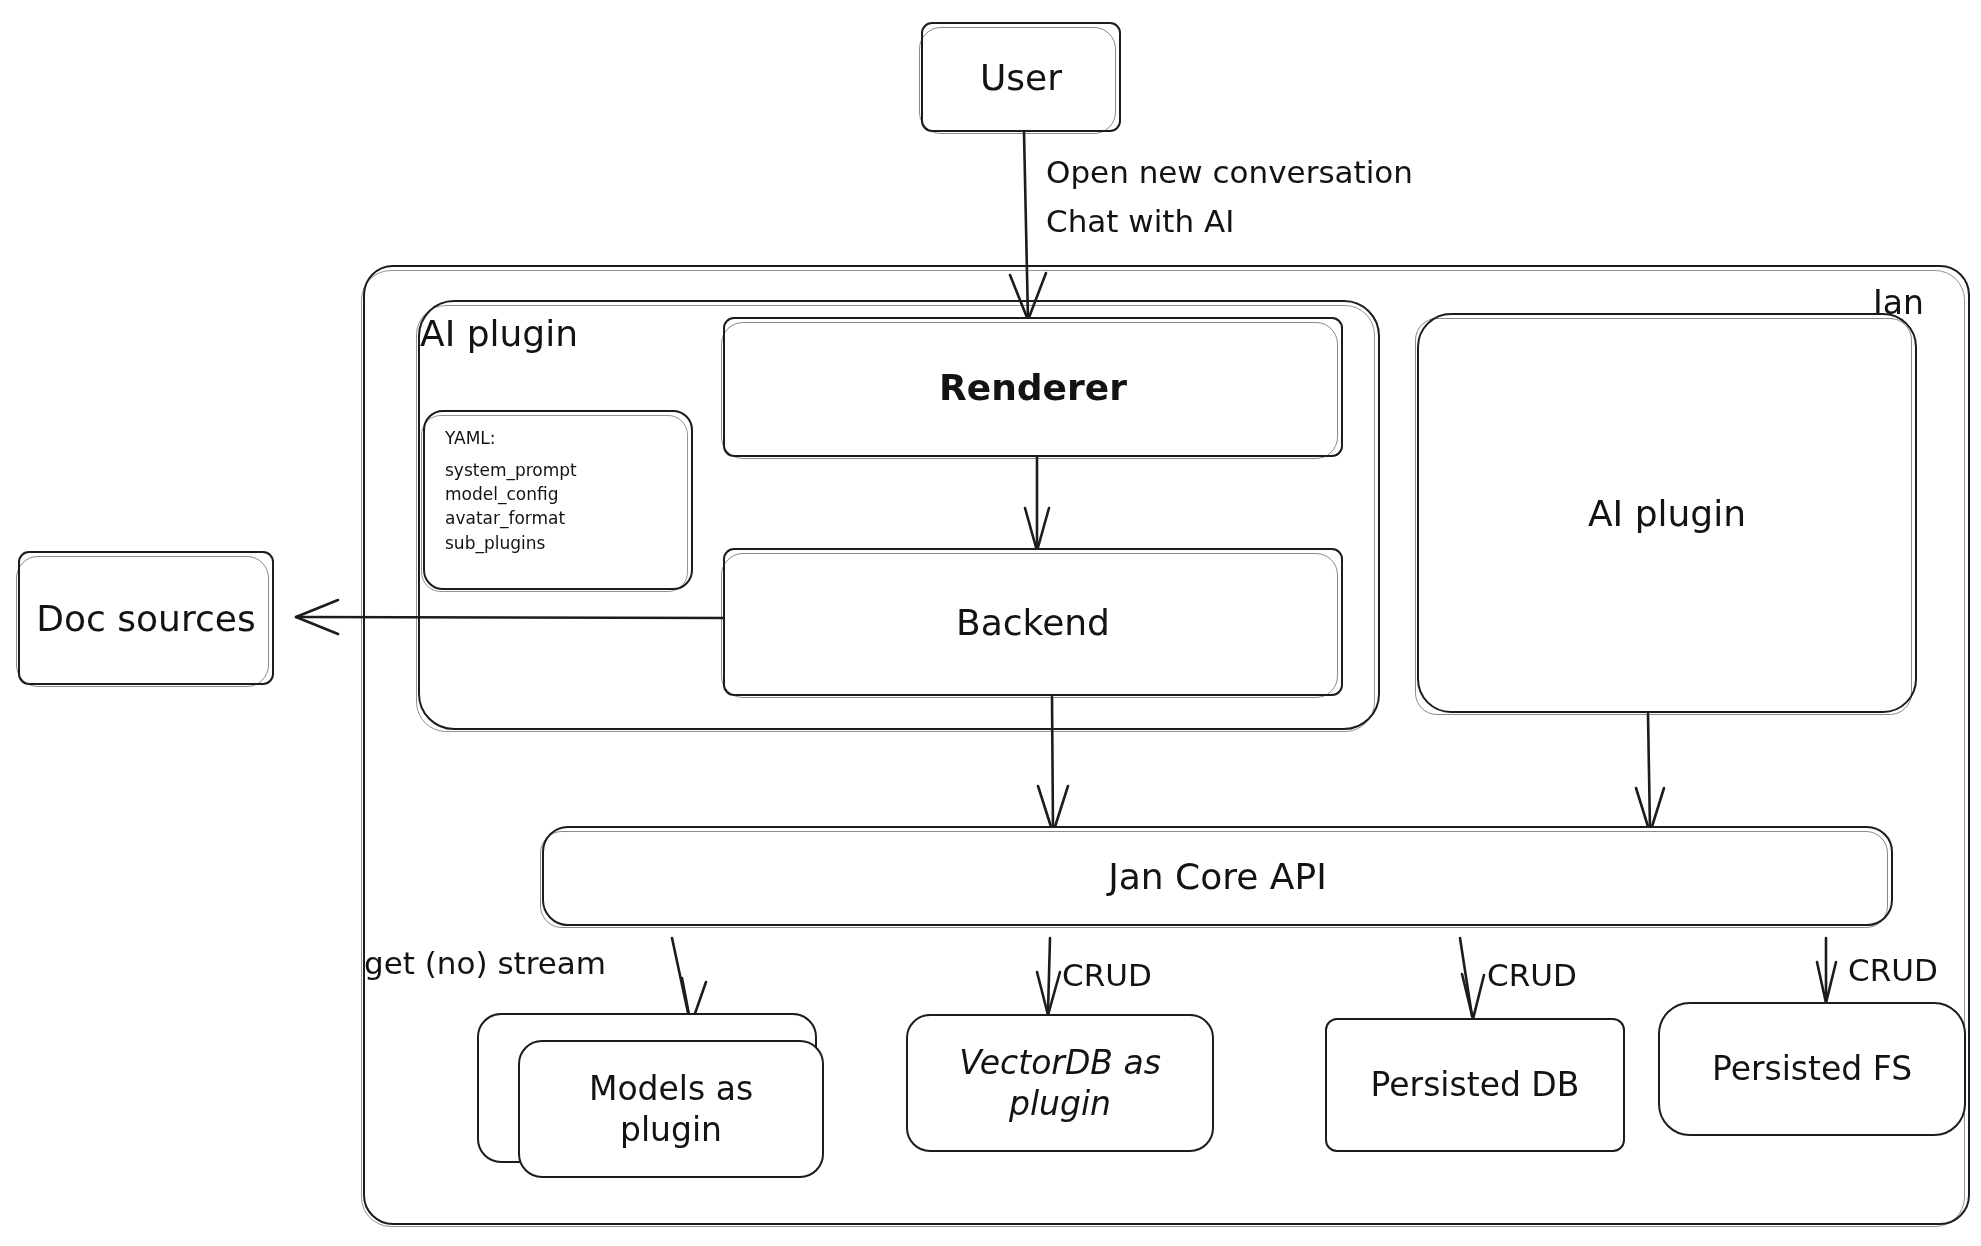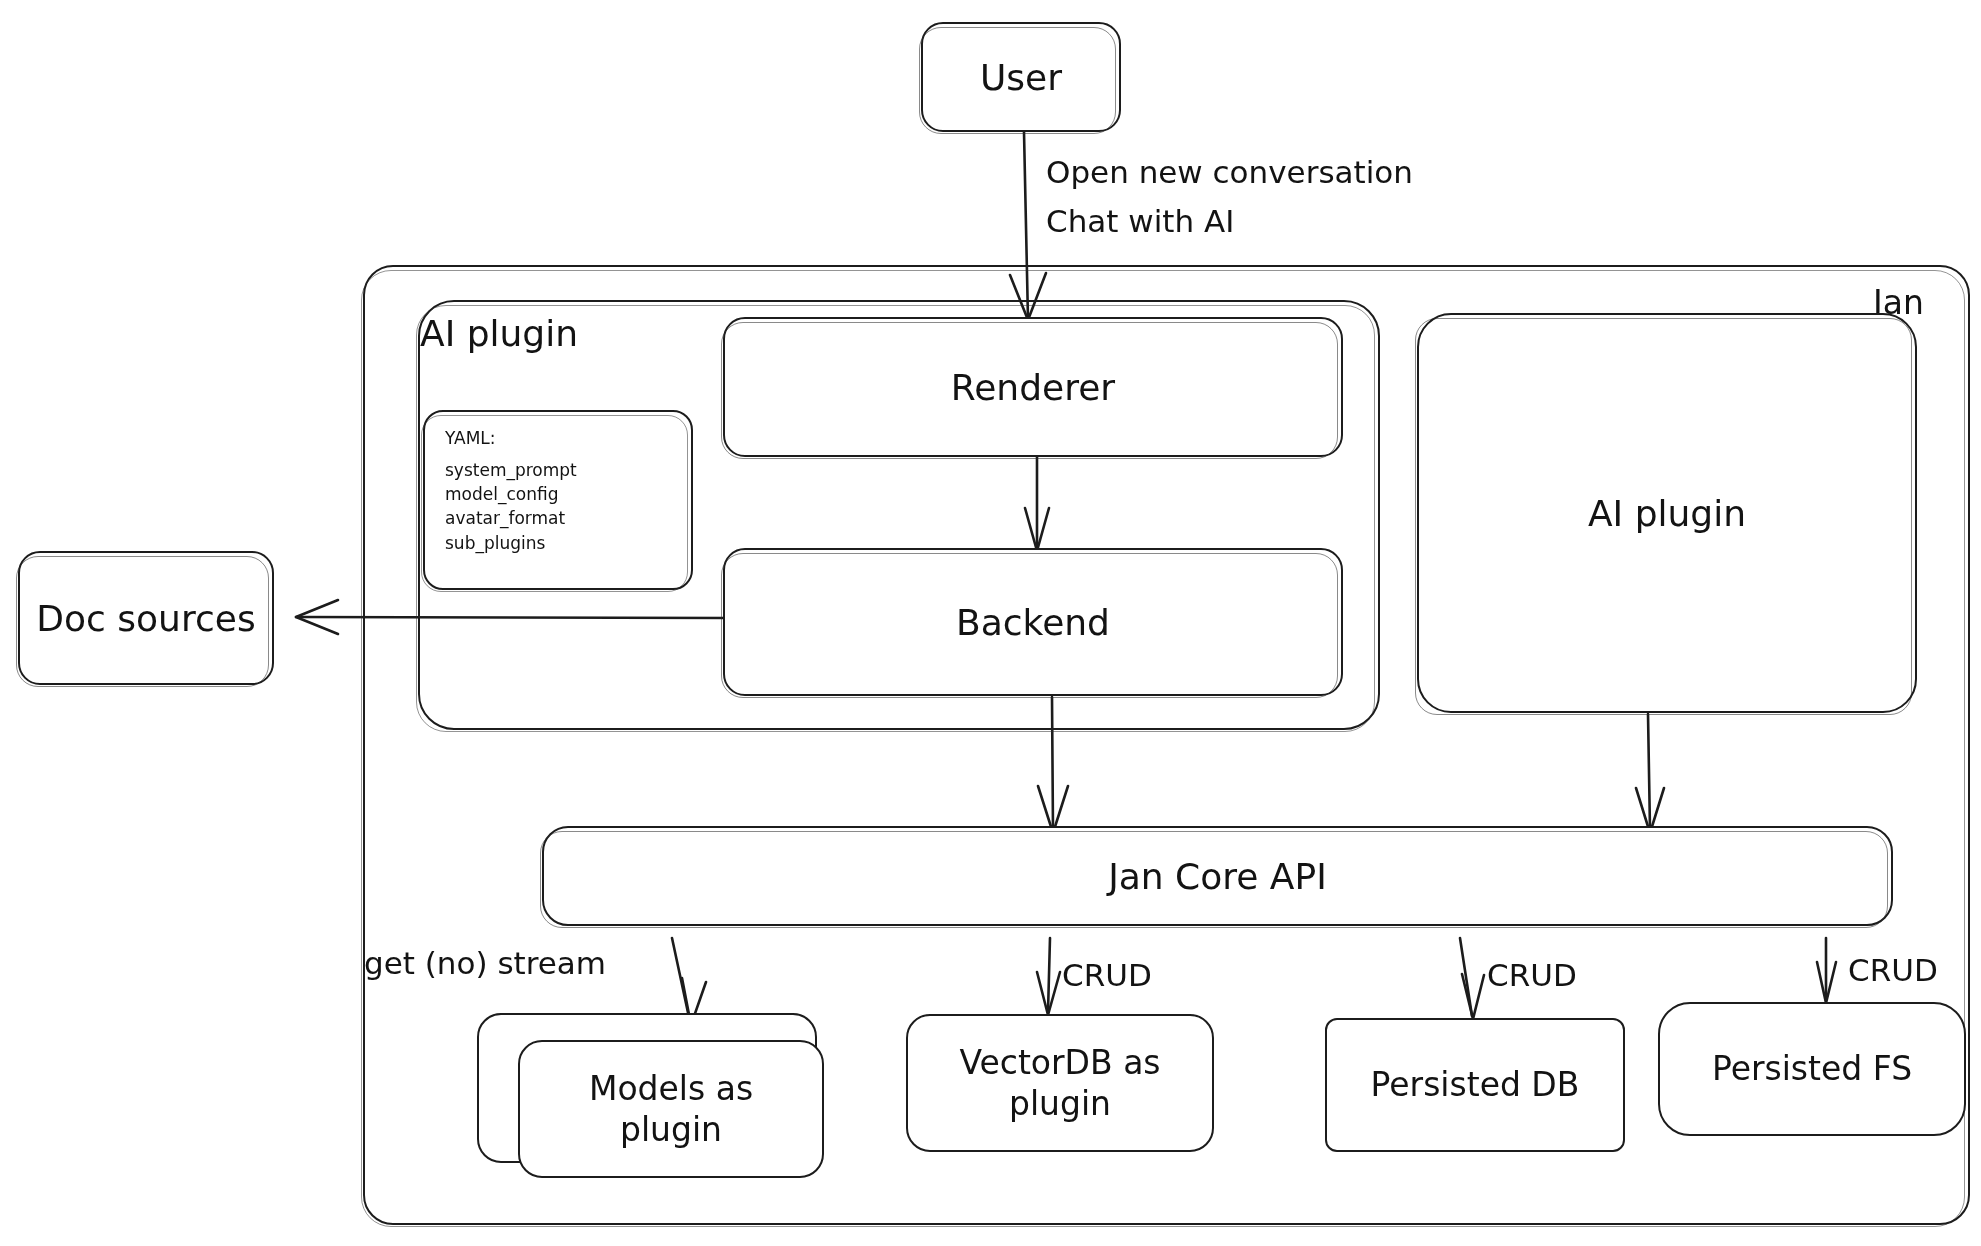--- a/index.html
+++ b/index.html
@@ -91,21 +91,21 @@
   .yaml-box::after {
     content: "";
     position: absolute;
     left: -4px; top: 3px; right: 3px; bottom: -4px;
     border: 1.4px solid #2a2a2a;
     border-radius: 20px;
     opacity: .5;
     pointer-events: none;
   }
   .yaml-line { display: block; white-space: pre; }
-  .lbl-lg { font-size: 36px; }
+  .lbl-lg { font-size: 36px; border-radius: 11px; }
   .lbl-md { font-size: 33px; }
 </style>
 </head>
 <body>
 
 <div id="canvas">
 
   <svg id="wires" viewBox="0 0 1981 1246" xmlns="http://www.w3.org/2000/svg">
     <defs>
       <style>
@@ -162,21 +162,21 @@
     <span class="yaml-line" style="margin-top:8px;">system_prompt</span>
     <span class="yaml-line">model_config</span>
     <span class="yaml-line">avatar_format</span>
     <span class="yaml-line">sub_plugins</span>
   </div>
 
   <div class="node lbl-lg" style="left:921px; top:22px; width:200px; height:110px;">
     <span>User</span>
   </div>
 
-  <div class="node lbl-lg" style="left:723px; top:317px; width:620px; height:140px;">
+  <div class="node lbl-lg" style="left:723px; top:317px; width:620px; height:140px;font-weight:bold;">
     <span>Renderer</span>
   </div>
 
   <div class="node lbl-lg" style="left:723px; top:548px; width:620px; height:148px;">
     <span>Backend</span>
   </div>
 
   <div class="node lbl-lg" style="left:1417px; top:313px; width:500px; height:400px; border-radius:34px;">
     <span>AI plugin</span>
   </div>
@@ -189,21 +189,21 @@
     <span>Jan Core API</span>
   </div>
 
   <div class="node plain" style="left:477px; top:1013px; width:340px; height:150px; border-radius:24px;"></div>
   <div class="node plain lbl-md" style="left:518px; top:1040px; width:306px; height:138px; border-radius:24px; flex-direction:column;">
     <span style="white-space:pre-line;">Models as
 plugin</span>
   </div>
 
   <div class="node plain lbl-md" style="left:906px; top:1014px; width:308px; height:138px; border-radius:24px;">
-    <span style="white-space:pre-line;">VectorDB as
+    <span style="white-space:pre-line;font-style:italic;">VectorDB as
 plugin</span>
   </div>
 
   <div class="node plain lbl-md" style="left:1325px; top:1018px; width:300px; height:134px; border-radius:12px;">
     <span>Persisted DB</span>
   </div>
 
   <div class="node plain lbl-md" style="left:1658px; top:1002px; width:308px; height:134px; border-radius:32px;">
     <span>Persisted FS</span>
   </div>

